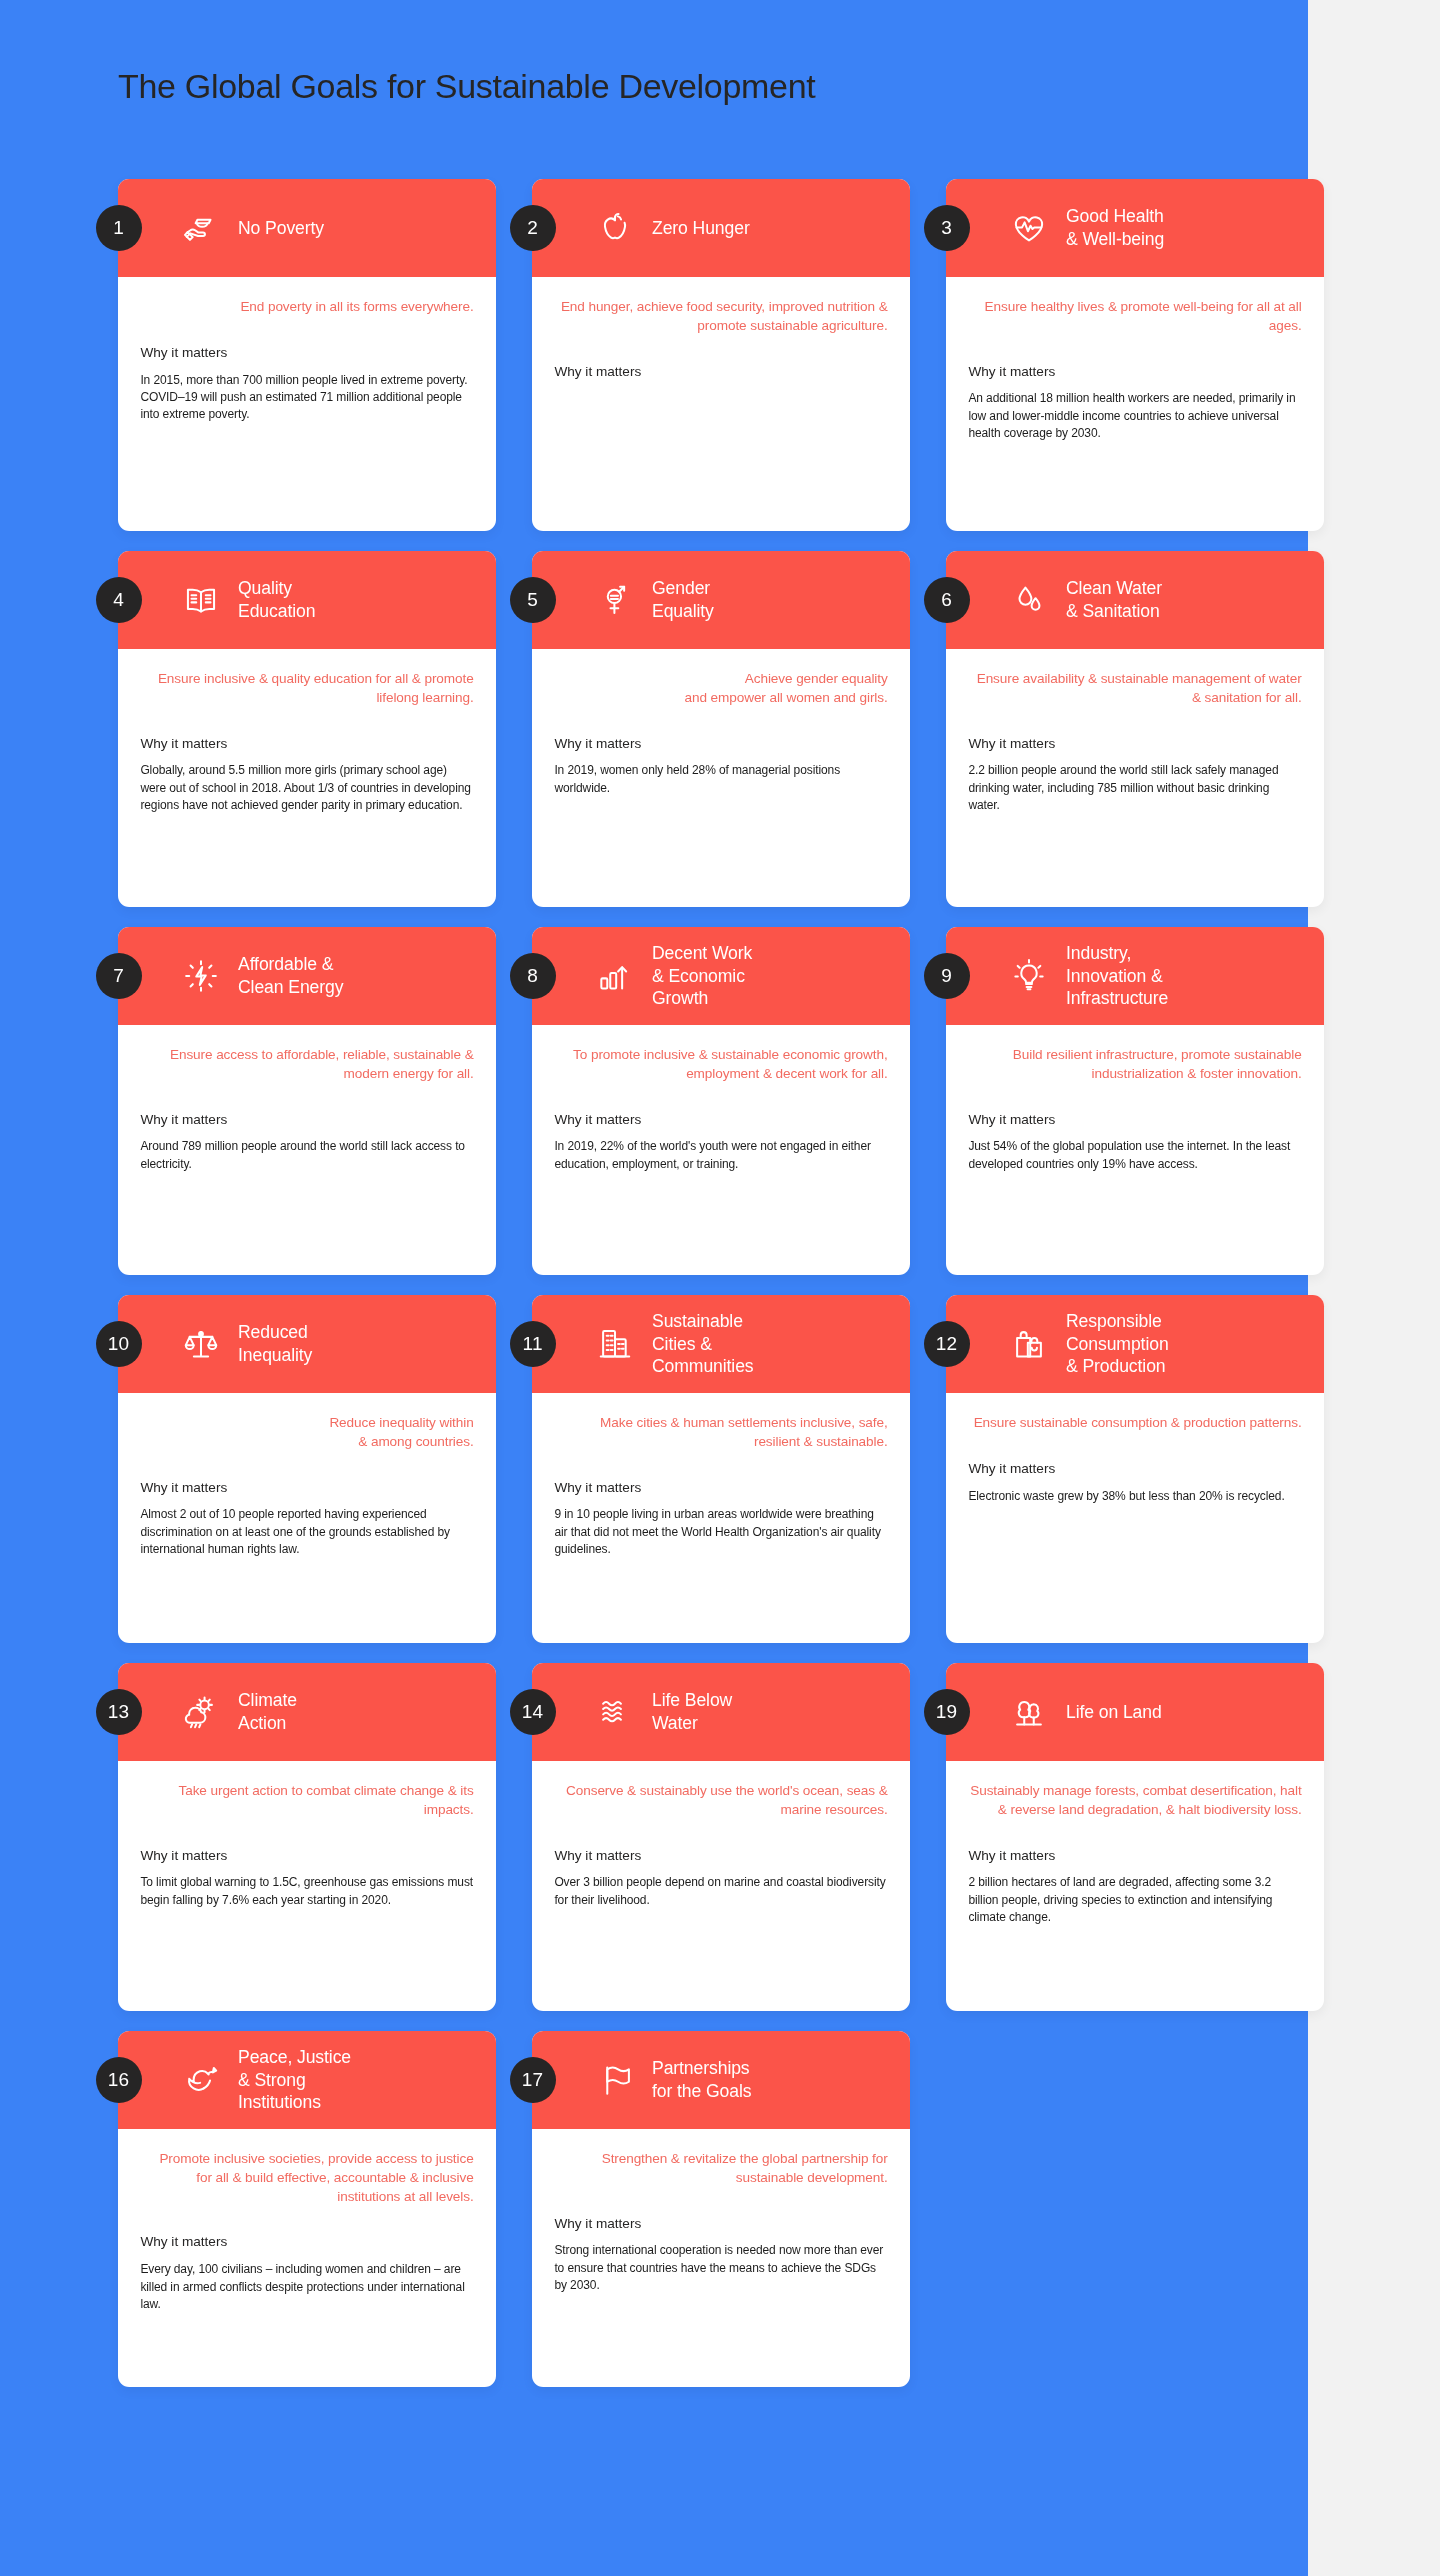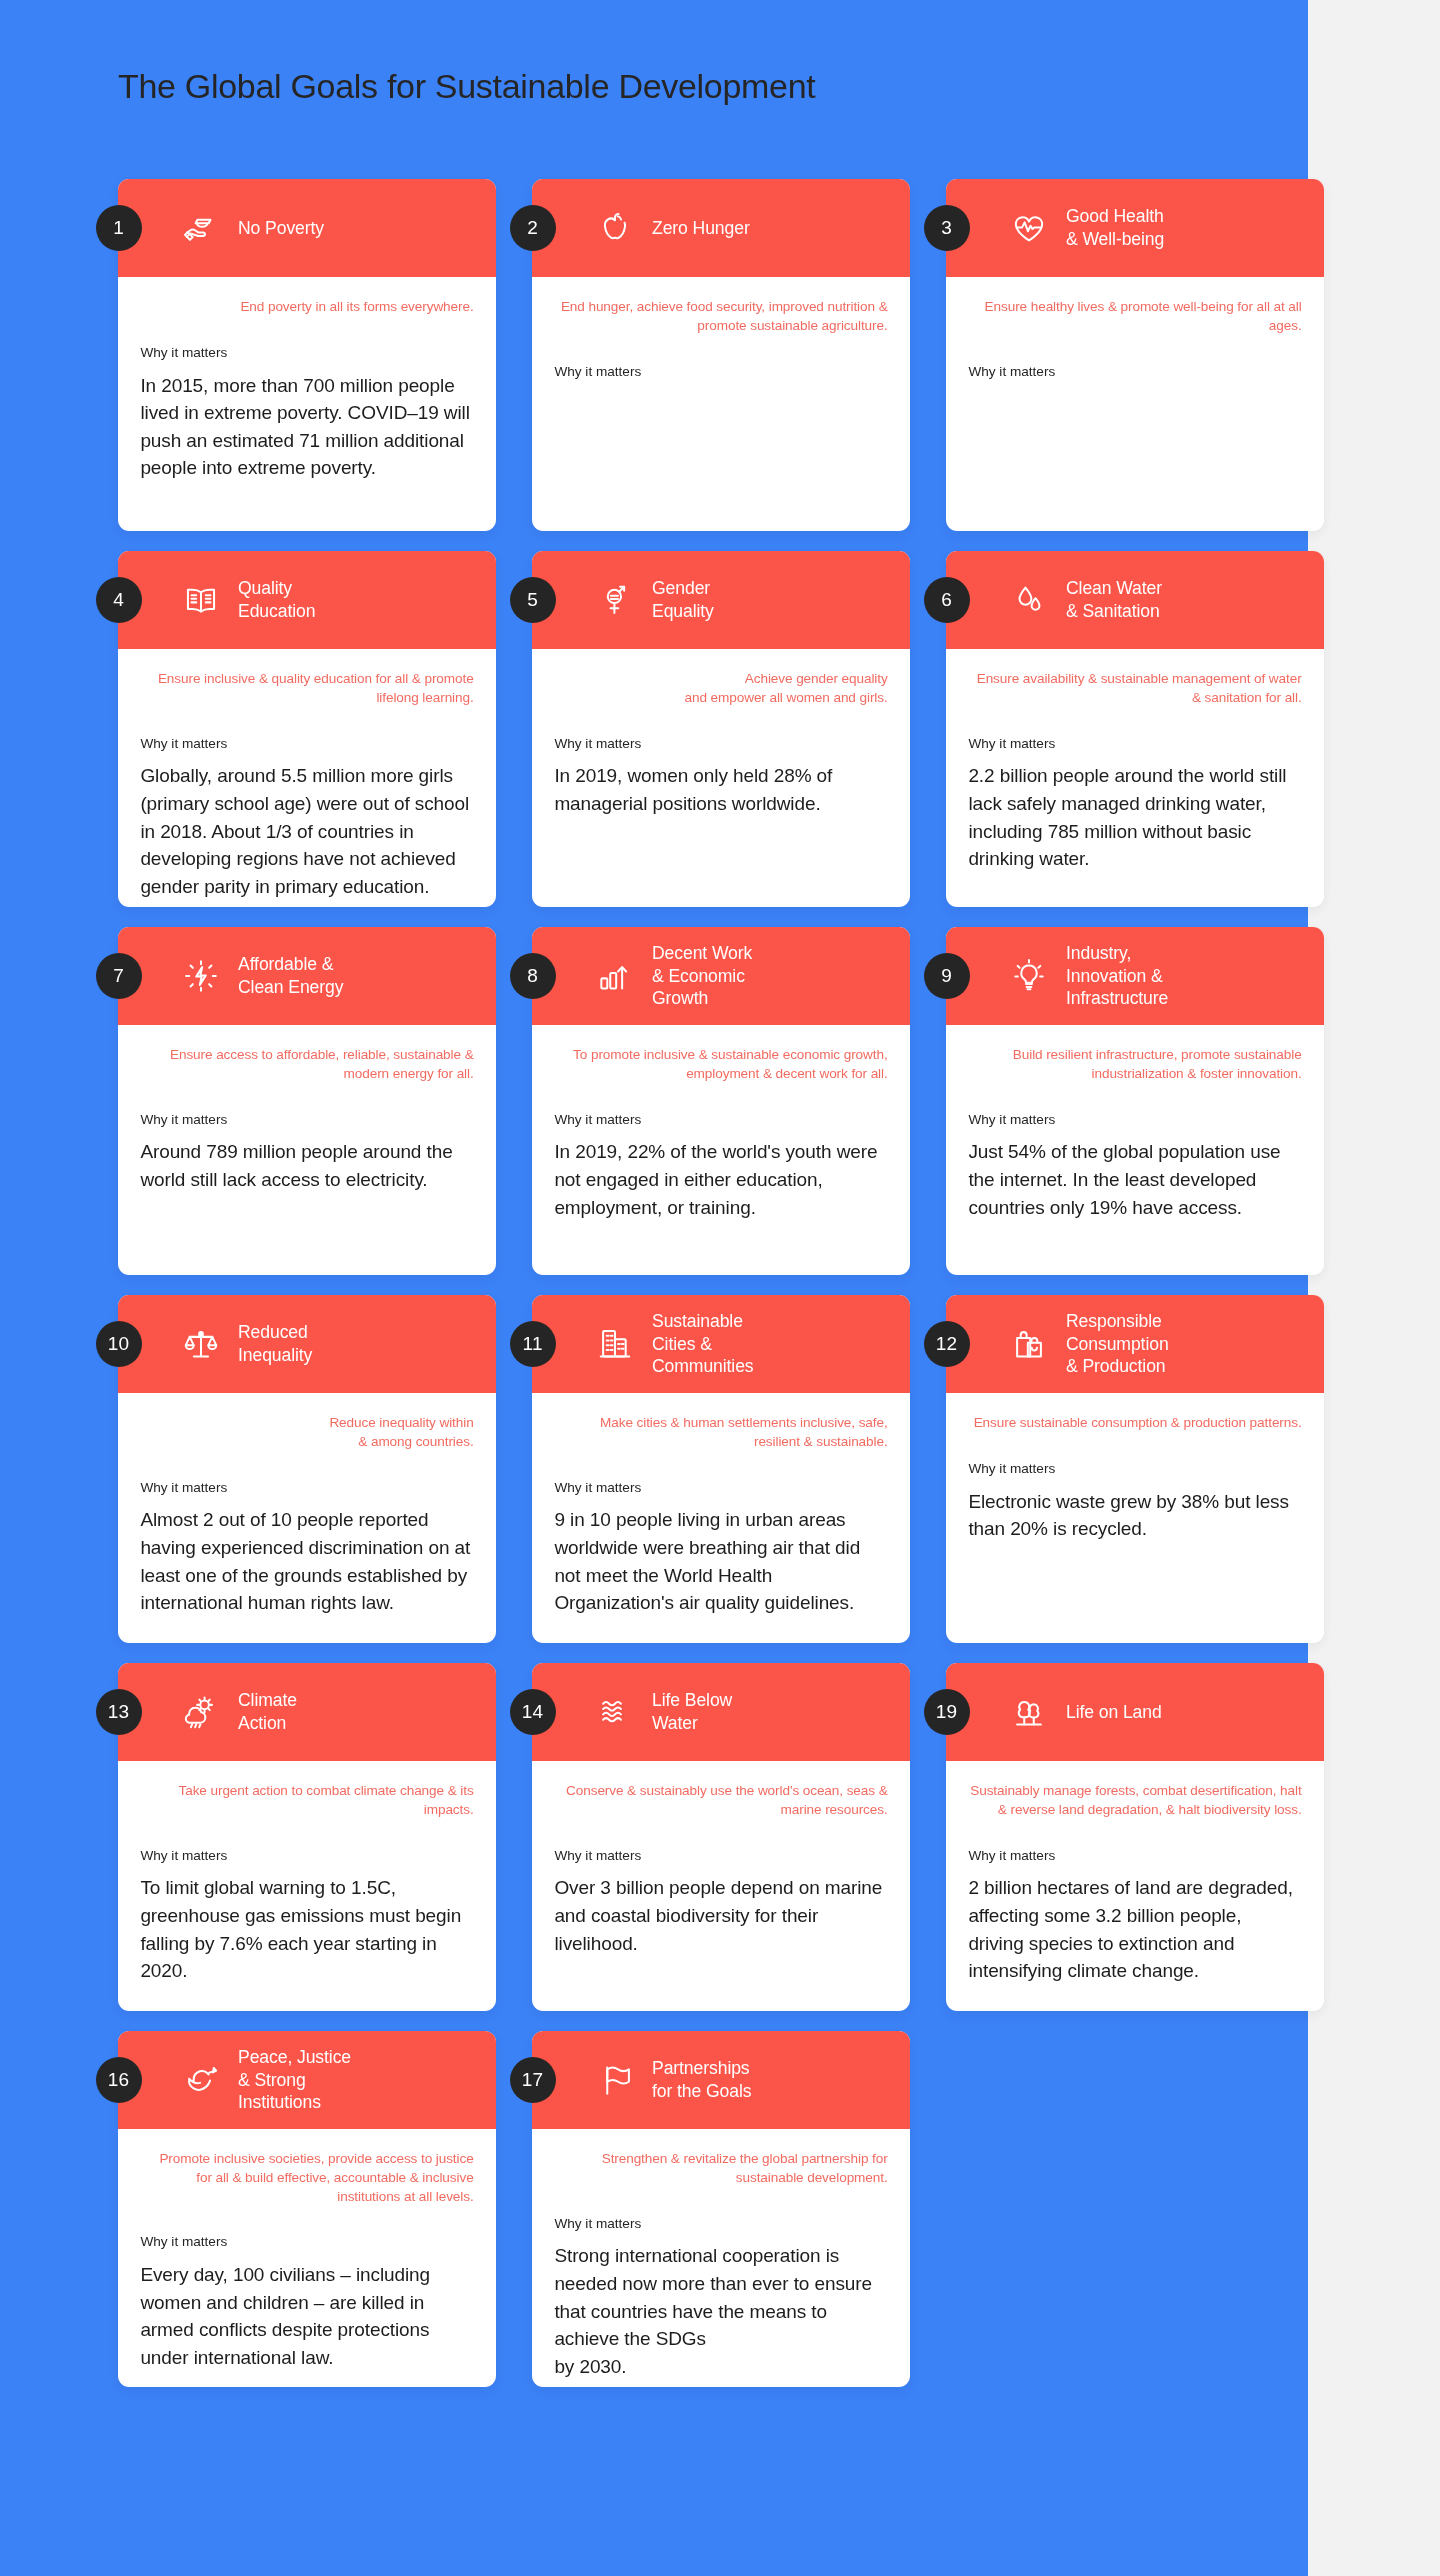--- a/index.html
+++ b/index.html
@@ -127,21 +127,21 @@
 
   .why-label {
     color: #262525;
     font-size: 13.6px;
     line-height: 1.35;
     margin-bottom: 9.6px;
   }
 
   .why-text {
     color: #1d1d1d;
-    font-size: 19px;
+    font-size: 12px;
     line-height: 1.45;
     letter-spacing: -0.1px;
     white-space: pre-line;
   }
 </style>
 </head>
 <body>
 
 <div class="page">
 
@@ -199,20 +199,21 @@
               <path fill="none" stroke="#ffffff" stroke-width="1.7" stroke-linecap="round" stroke-linejoin="round" d="M16 26.5S5 19.8 5 13.2A5.7 5.7 0 0 1 16 10.6 5.7 5.7 0 0 1 27 13.2c0 6.6-11 13.3-11 13.3z"></path>
               <path fill="none" stroke="#ffffff" stroke-width="1.7" stroke-linecap="round" stroke-linejoin="round" d="M5.6 15.5h4.6l2.1-4.2 2.8 7.4 2.2-4.6 1.6 2.7 1.5-1.3h5.9"></path>
             </svg>
           </span>
           <span class="card-title">Good Health
 &amp; Well-being</span>
         </div>
         <div class="card-body">
           <div class="goal-desc">Ensure healthy lives &amp; promote well-being for all at all ages.</div>
           <div class="why-label">Why it matters</div>
+          <div class="why-text">An additional 18 million health workers are needed, primarily in low and lower-middle income countries to achieve universal health coverage by 2030.</div>
         </div>
       </div>
       <div class="card row-h-2">
         <div class="card-header">
           <div class="badge">
             <span>4</span>
           </div>
           <span class="card-icon">
             <svg viewBox="0 0 32 32">
               <path fill="none" stroke="#ffffff" stroke-width="1.7" stroke-linecap="round" stroke-linejoin="round" d="M16 9.5c-2-1.5-4.4-2.2-7-2.2H5v16.2h4c2.6 0 5 .7 7 2.2 2-1.5 4.4-2.2 7-2.2h4V7.3h-4c-2.6 0-5 .7-7 2.2z"></path>

